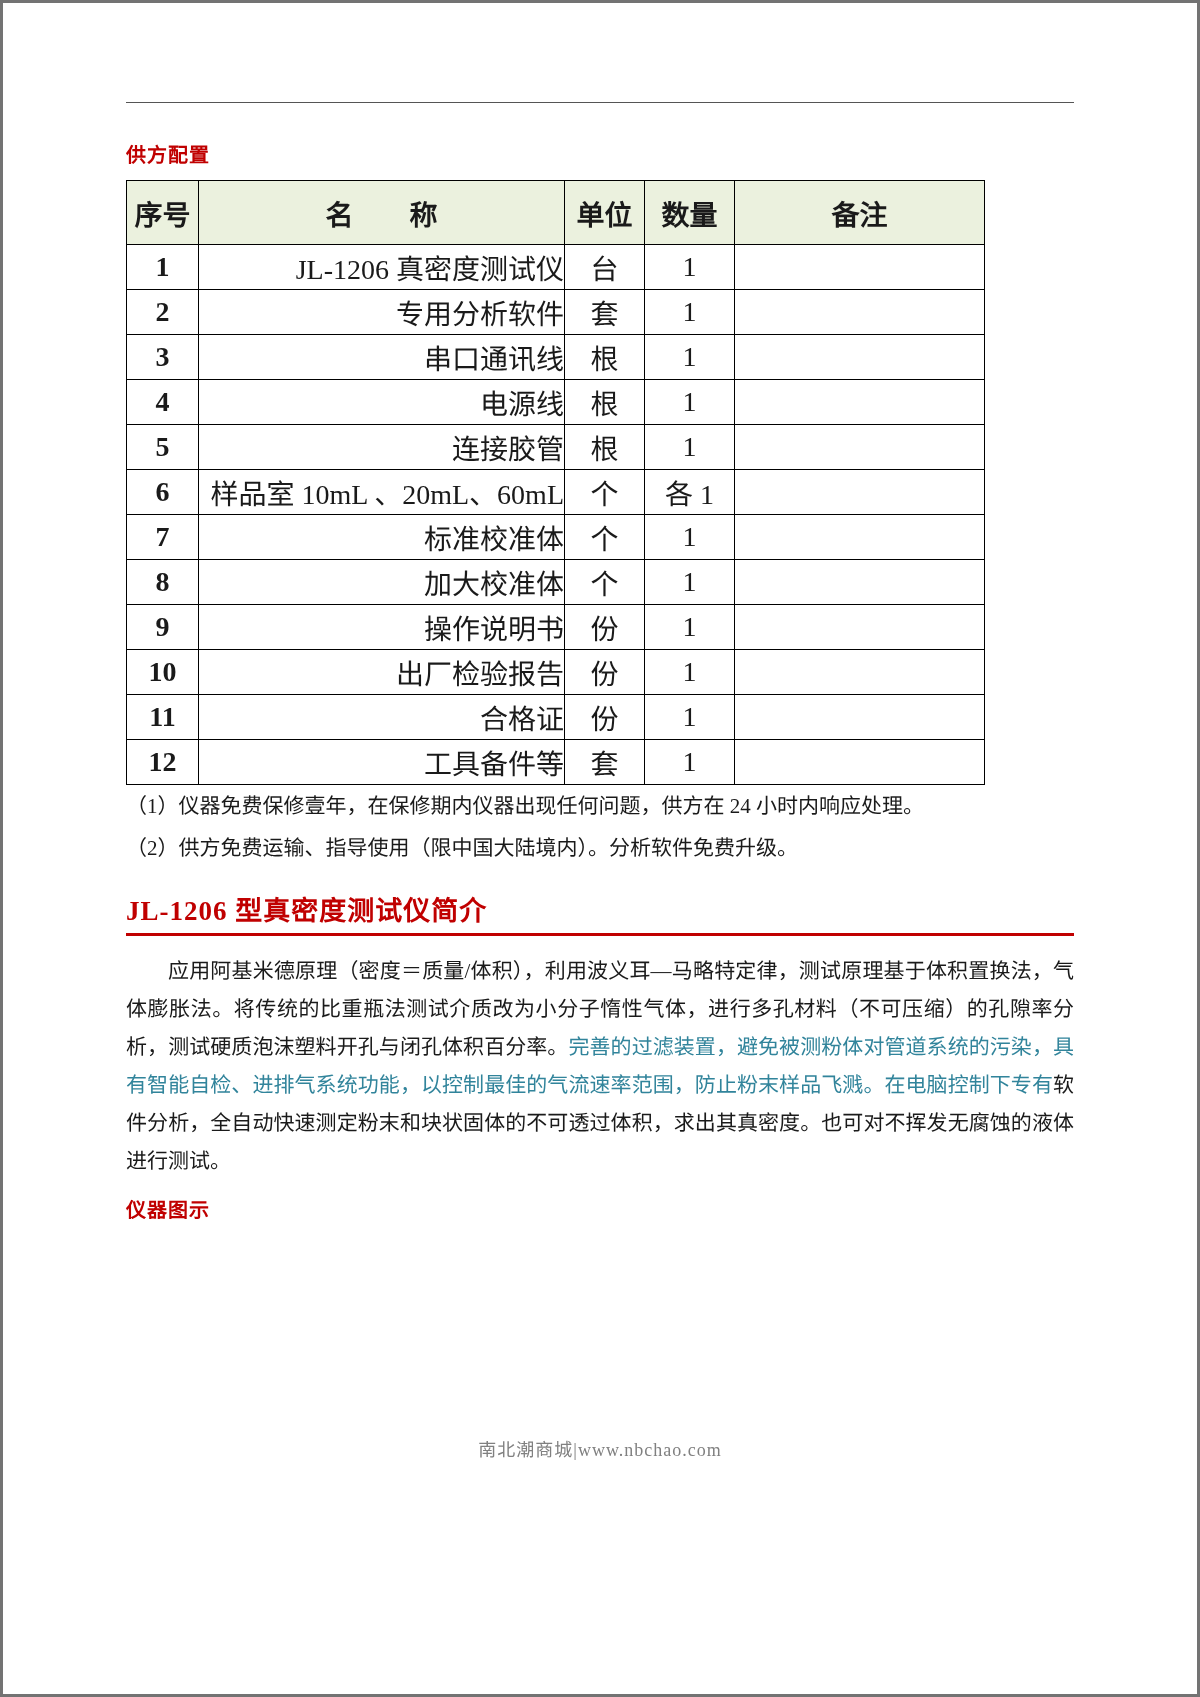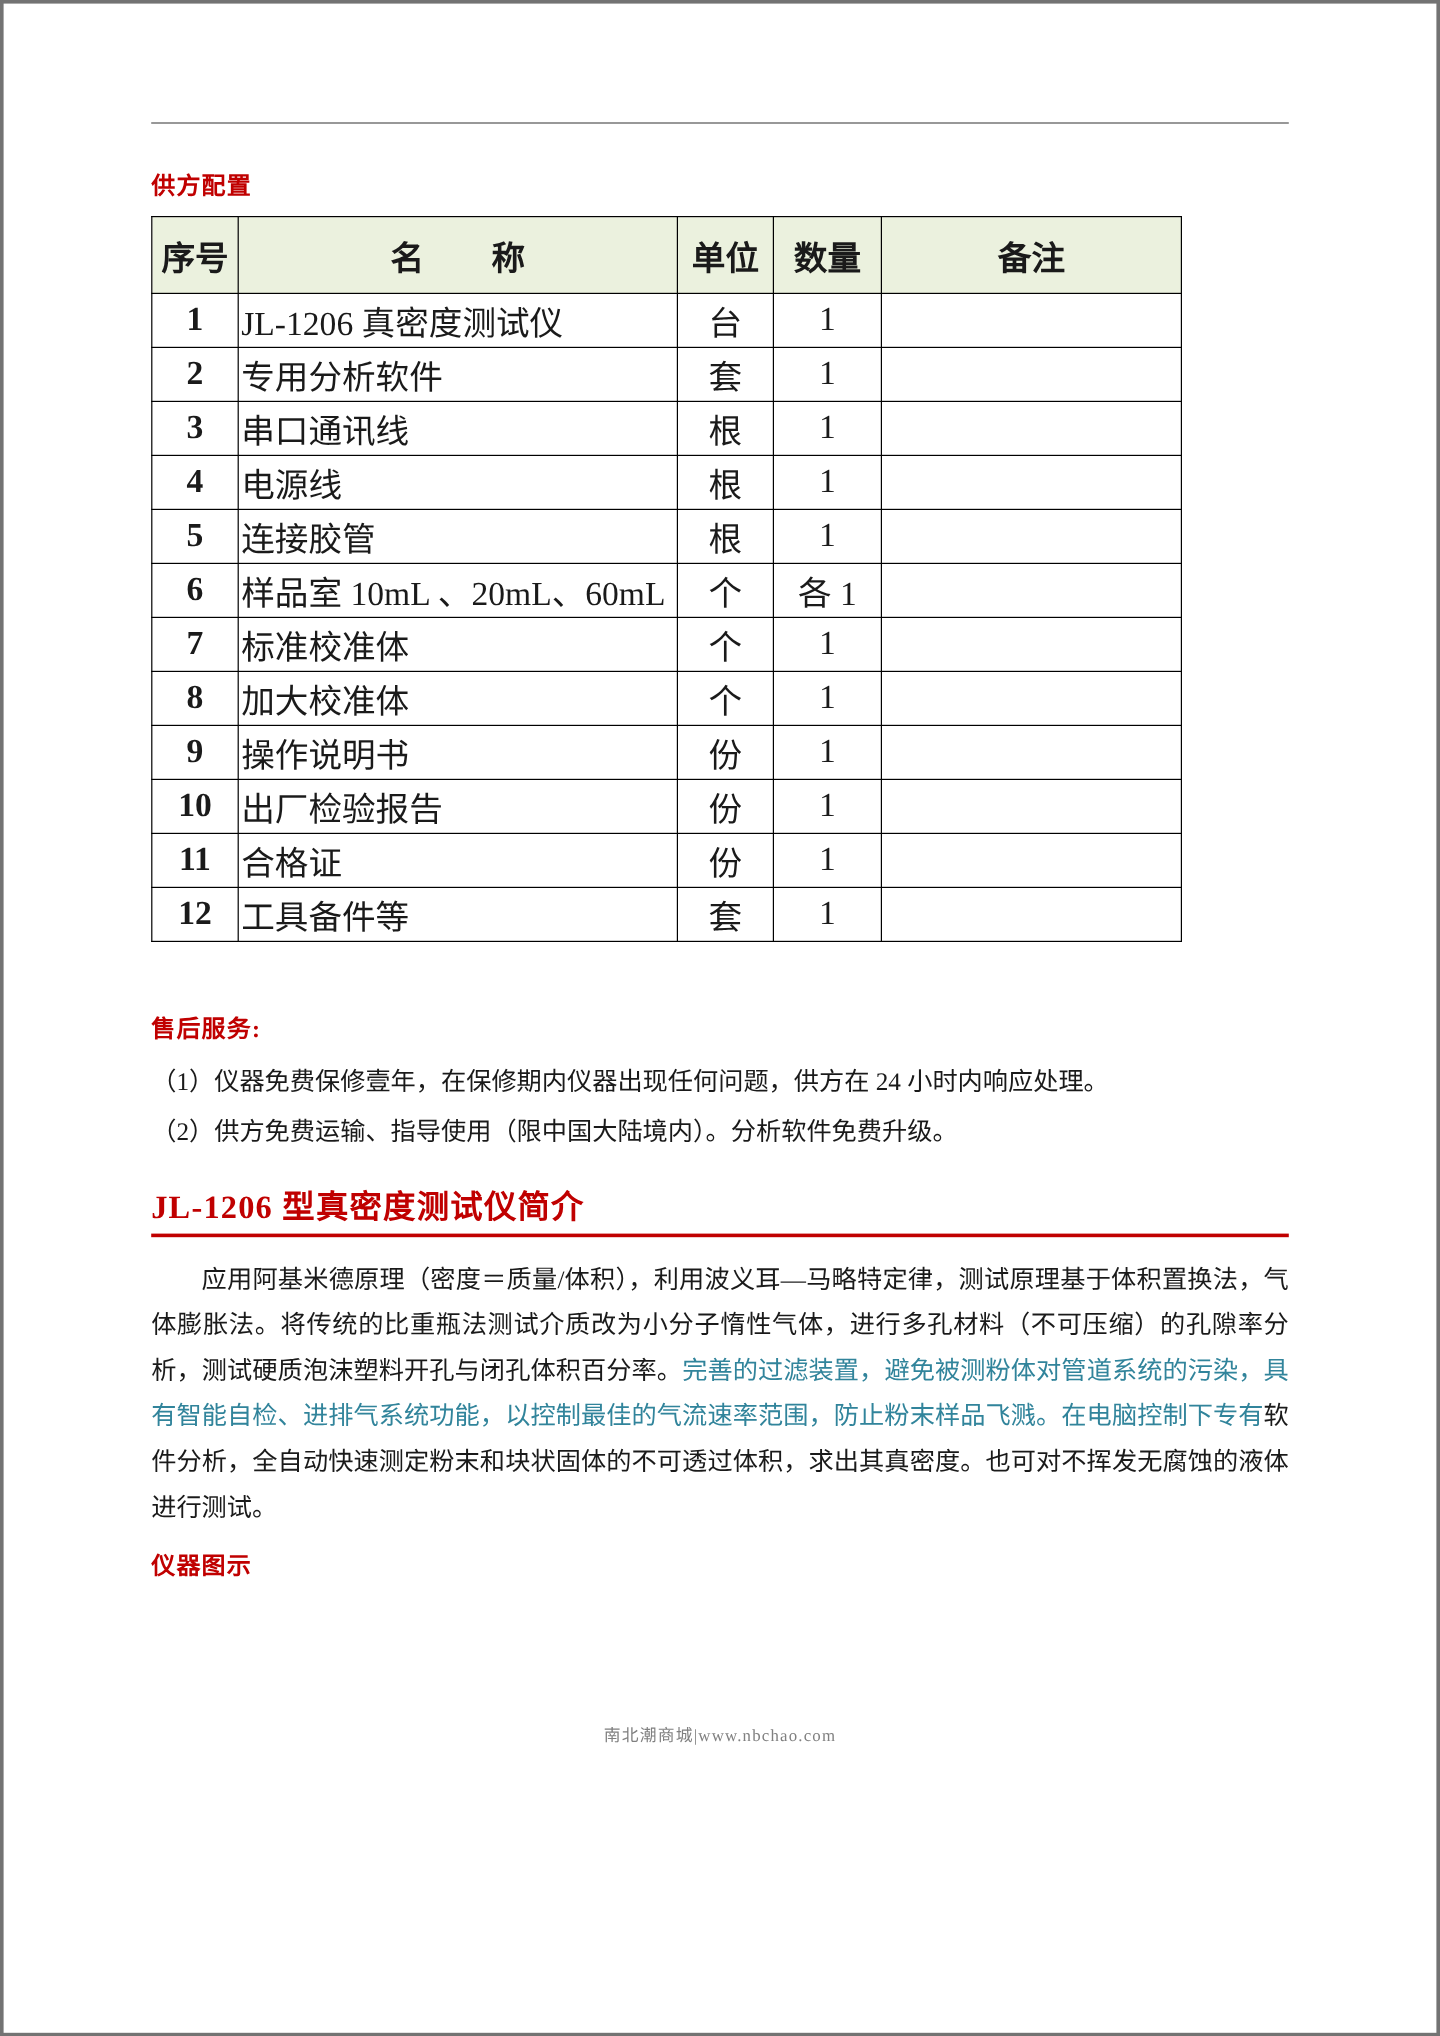--- a/index.html
+++ b/index.html
@@ -58,21 +58,21 @@
   table.config-table tbody td {
     height: 45px;
     vertical-align: middle;
   }
   .col-no     { width: 72px; }
   .col-name   { width: 366px; }
   .col-unit   { width: 80px; }
   .col-qty    { width: 90px; }
   .col-remark { width: 250px; }
   td.cell-no     { text-align: center; font-weight: bold; }
-  td.cell-name   { text-align: left; padding-left: 2px; font-family: Liberation Serif, serif; }
+  td.cell-name   { text-align: right; padding-left: 2px; font-family: Liberation Serif, serif; }
   td.cell-unit   { text-align: center; }
   td.cell-qty    { text-align: center; }
   td.cell-remark { text-align: left; }
 
   .body-line {
     font-size: 21px;
     line-height: 42px;
     color: #1a1a1a;
   }
 
@@ -96,21 +96,21 @@
     text-align: justify;
     text-indent: 2em;
   }
   .footer {
     position: absolute;
     top: 1432px;
     left: 0;
     width: 100%;
     text-align: center;
     color: var(--footer-gray, #808080);
-    font-size: 14px;
+    font-size: 18px;
     letter-spacing: 1px;
   }
 </style>
 </head>
 <body>
 
 <div class="page">
   <hr class="top-rule">
 
   <div class="content">
@@ -215,21 +215,20 @@
           <tr>
             <td class="cell-no">12</td>
             <td class="cell-name">工具备件等</td>
             <td class="cell-unit">套</td>
             <td class="cell-qty">1</td>
             <td class="cell-remark"></td>
           </tr>
         </tbody>
     </table>
 
-    <h2 class="red-heading heading-service">售后服务:</h2>
 
     <p class="body-line">（1）仪器免费保修壹年，在保修期内仪器出现任何问题，供方在 24 小时内响应处理。</p>
 
     <p class="body-line">（2）供方免费运输、指导使用（限中国大陆境内）。分析软件免费升级。</p>
 
 
     <div class="title-block">
       <h1 class="intro-title">JL-1206 型真密度测试仪简介</h1>
     </div>
 

